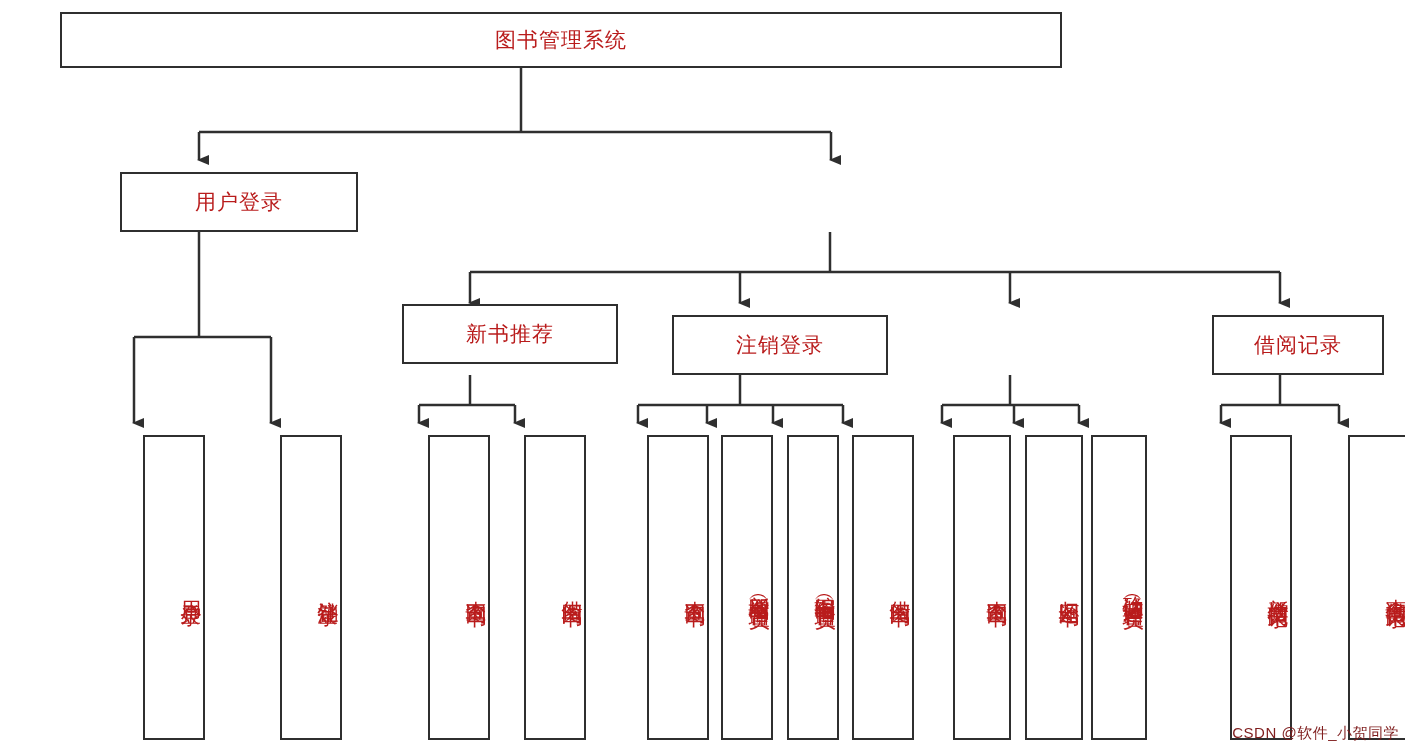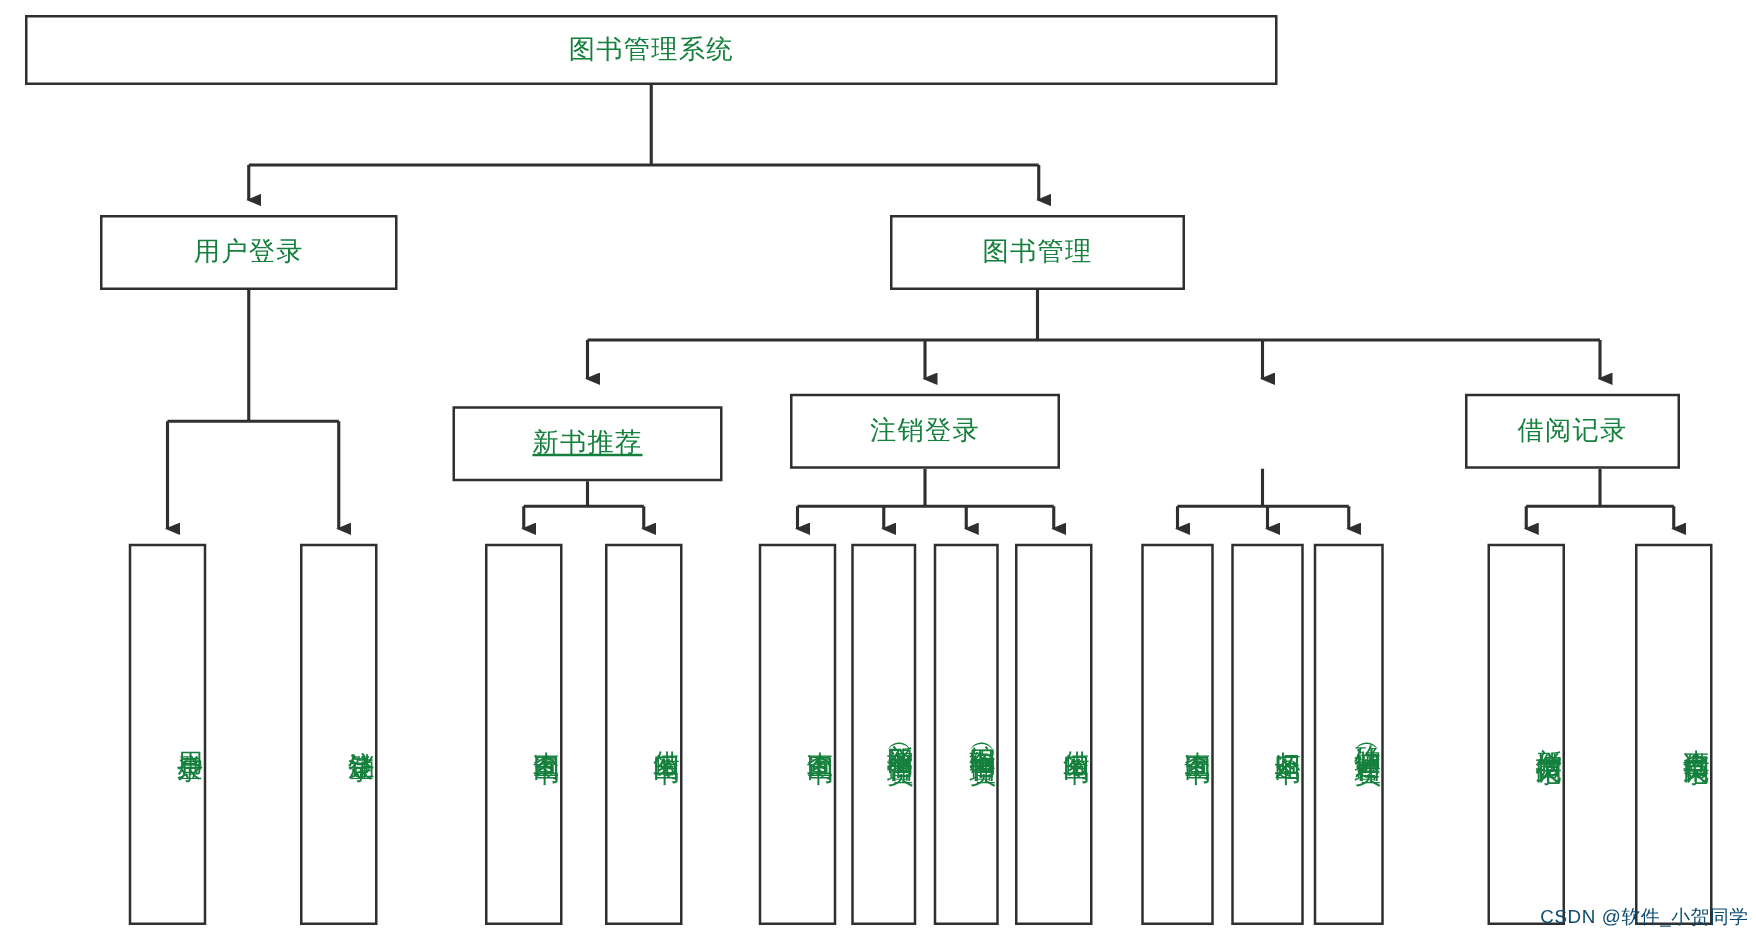--- a/index.html
+++ b/index.html
@@ -12,22 +12,23 @@
   #canvas{position:relative;width:1405px;height:747px;}
 
   svg.wires{position:absolute;left:0;top:0;width:1405px;height:747px;pointer-events:none;}
 
   .node{
     position:absolute;
     box-sizing:border-box;
     background:#ffffff;
     border:2.5px solid #2f2f2f;
     display:flex;align-items:center;justify-content:center;
-    color:#15803d;
+    color:#b91c1c;
     line-height:1.18;
+    margin-left:40px;
   }
   .node.horiz{
     writing-mode:horizontal-tb;
     font-size:21px;
     letter-spacing:1px;
   }
   .node.root{font-size:21px;}
   .node.vert{
     writing-mode:vertical-rl;
     text-orientation:upright;
@@ -38,21 +39,21 @@
     justify-content:center;
   }
   .node.vert .vlabel{
     display:block;
     text-align:start;
   }
   .watermark{
     position:absolute;
     right:6px;bottom:4px;
     font-size:15px;
-    color:#0c4a6e;
+    color:#7f1d1d;
     letter-spacing:0.5px;
     white-space:nowrap;
   }
 </style>
 </head>
 <body>
 
 <div id="canvas">
 
   <svg class="wires" viewBox="0 0 1405 747" xmlns="http://www.w3.org/2000/svg">
@@ -105,25 +106,22 @@
     </g>
   </svg>
 
   <div class="node horiz root" style="left:20px;top:12px;width:1002px;height:56px;">
     <span>图书管理系统</span>
   </div>
 
   <div class="node horiz" style="left:80px;top:172px;width:238px;height:60px;">
     <span>用户登录</span>
   </div>
-  <div class="node horiz" style="left:712px;top:172px;width:236px;height:60px;">
-    <span>图书管理</span>
-  </div>
 
-  <div class="node horiz" style="left:362px;top:325px;width:216px;height:60px;text-decoration:underline;">
+  <div class="node horiz" style="left:362px;top:304px;width:216px;height:60px;">
     <span>新书推荐</span>
   </div>
   <div class="node horiz" style="left:632px;top:315px;width:216px;height:60px;">
     <span>注销登录</span>
   </div>
   <div class="node horiz" style="left:1172px;top:315px;width:172px;height:60px;">
     <span>借阅记录</span>
   </div>
 
   <div class="node vert" style="left:103px;top:435px;width:62px;height:305px;">

